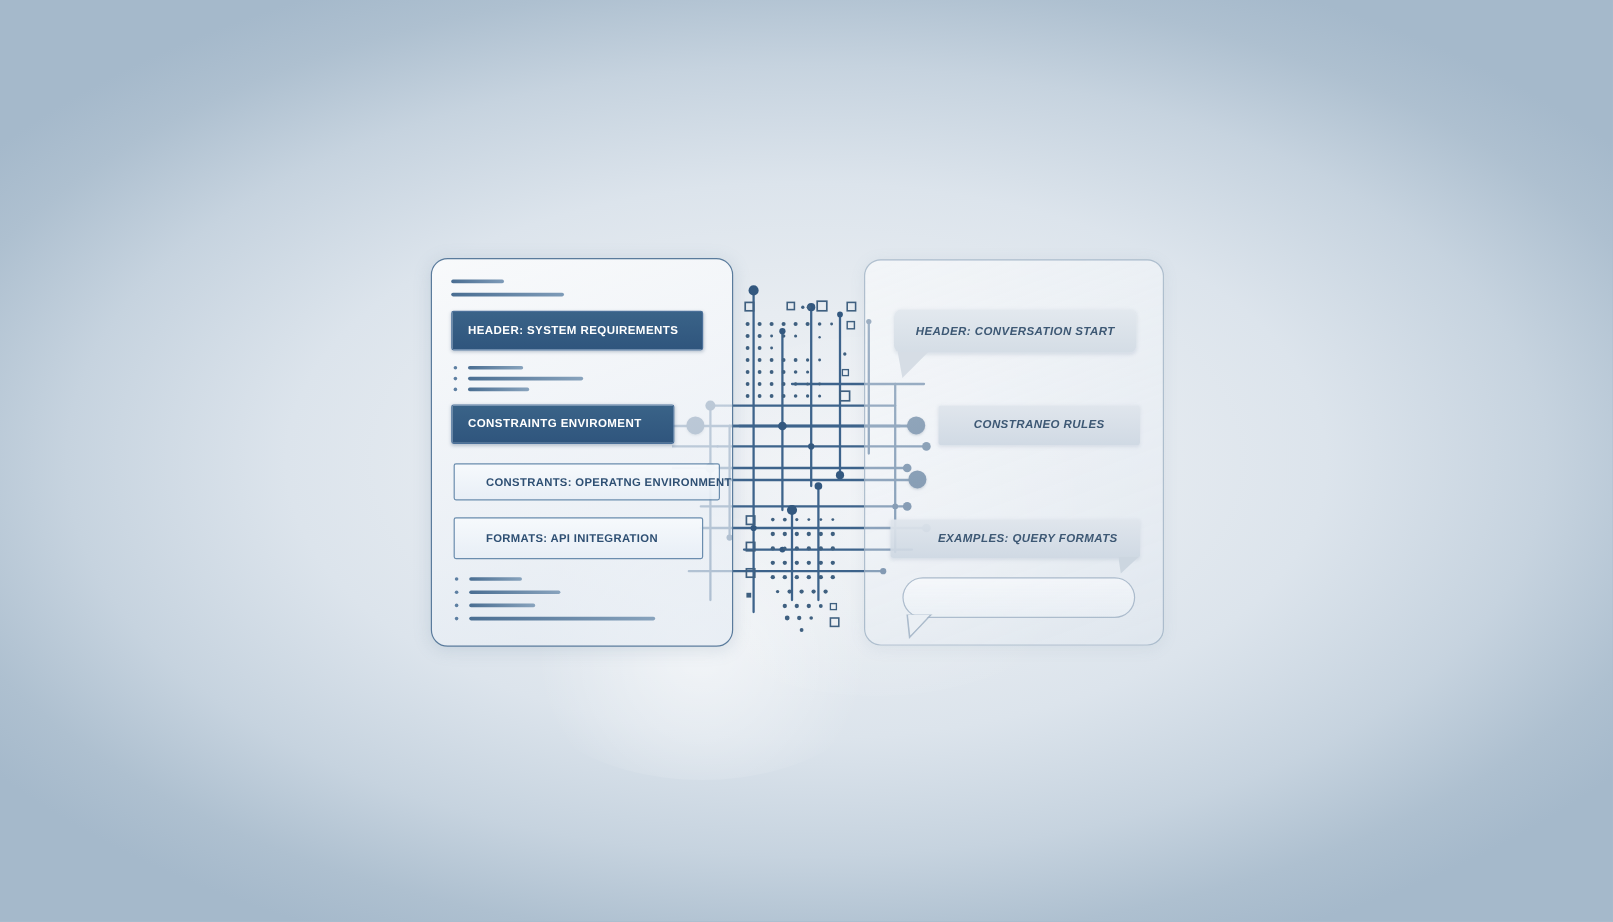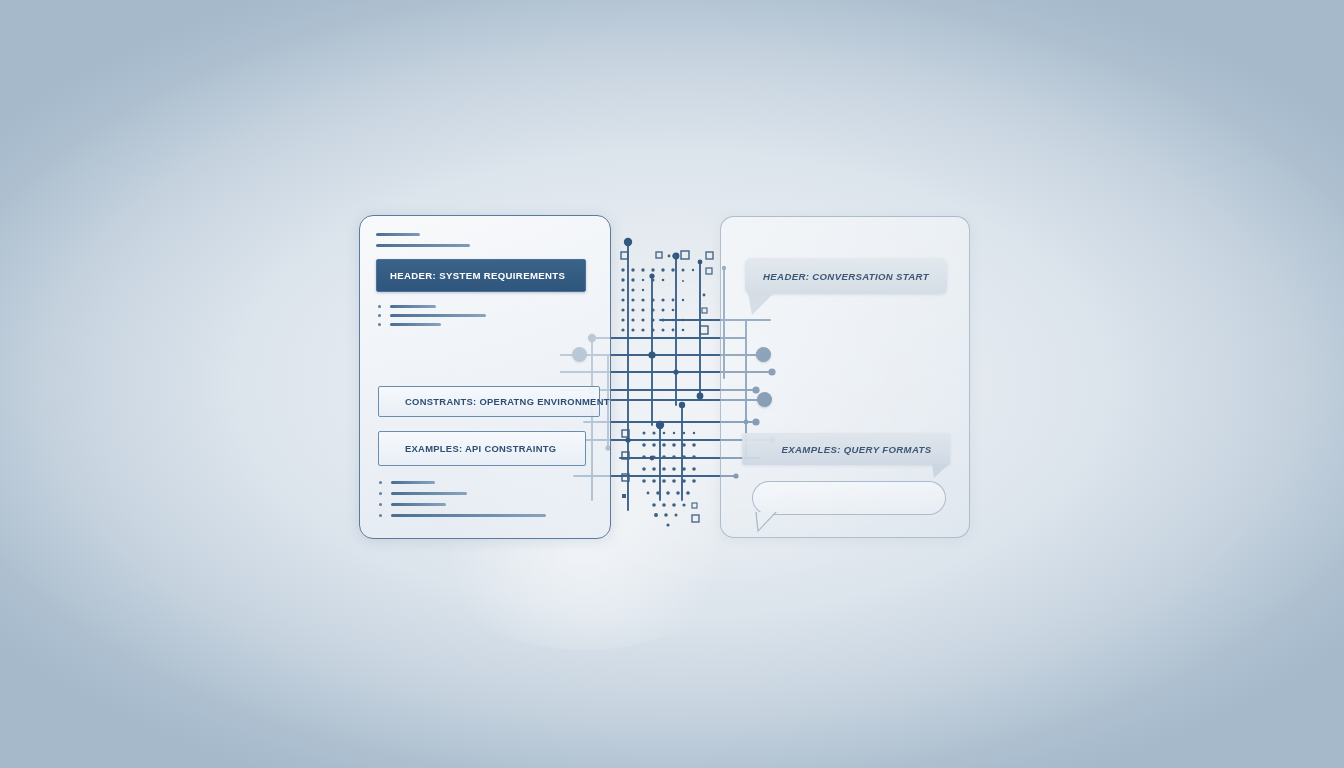--- a/index.html
+++ b/index.html
@@ -323,24 +323,25 @@
   </div>
   <div class="bullet-row" style="left:378px;top:314px;">
     <span class="bullet-dot"></span>
     <span class="bullet-line" style="width:96px;"></span>
   </div>
   <div class="bullet-row" style="left:378px;top:323px;">
     <span class="bullet-dot"></span>
     <span class="bullet-line" style="width:51px;"></span>
   </div>
 
+  <div class="bar-solid" style="left:376px;top:337px;width:186px;height:33px;">CONSTRAINTG ENVIROMENT</div>
 
   <div class="bar-outline" style="left:378px;top:386px;width:222px;height:31px;">CONSTRANTS: OPERATNG ENVIRONMENT</div>
 
-  <div class="bar-outline" style="left:378px;top:431px;width:208px;height:35px;">EXAMPLES:  API CONSTRAINTG</div>
+  <div class="bar-outline" style="left:378px;top:431px;width:208px;height:35px;">FORMATS:  API INITEGRATION</div>
 
   <div class="bullet-row" style="left:379px;top:481px;">
     <span class="bullet-dot"></span>
     <span class="bullet-line" style="width:44px;"></span>
   </div>
   <div class="bullet-row" style="left:379px;top:492px;">
     <span class="bullet-dot"></span>
     <span class="bullet-line" style="width:76px;"></span>
   </div>
   <div class="bullet-row" style="left:379px;top:503px;">
@@ -352,20 +353,21 @@
     <span class="bullet-line" style="width:155px;"></span>
   </div>
 
   <div class="card" id="right-card"></div>
 
   <div class="bubble" style="left:745px;top:258px;width:202px;height:36px;border-radius:6px;">HEADER: CONVERSATION START</div>
   <svg width="30" height="24" viewBox="0 0 30 24" style="position:absolute;left:748px;top:293px;">
     <polygon points="0,0 26,0 4,22" fill="#d6dde5"></polygon>
   </svg>
 
+  <div class="bubble plain" style="left:782px;top:338px;width:168px;height:33px;">CONSTRANEO RULES</div>
 
 
   <div class="bubble plain" style="left:742px;top:433px;width:208px;height:32px;padding-left:21px;">EXAMPLES: QUERY FORMATS</div>
   <svg width="20" height="16" viewBox="0 0 20 16" style="position:absolute;left:932px;top:464px;">
     <polygon points="0,0 17,0 2,14" fill="#ccd6e0"></polygon>
   </svg>
 
   <div class="empty-bubble" style="left:752px;top:481px;width:194px;height:34px;"></div>
   <svg width="24" height="22" viewBox="0 0 24 22" style="position:absolute;left:754px;top:512px;">
     <polygon points="2,0 22,0 4,19" fill="none" stroke="rgba(160,178,196,0.85)" stroke-width="1.3"></polygon>

